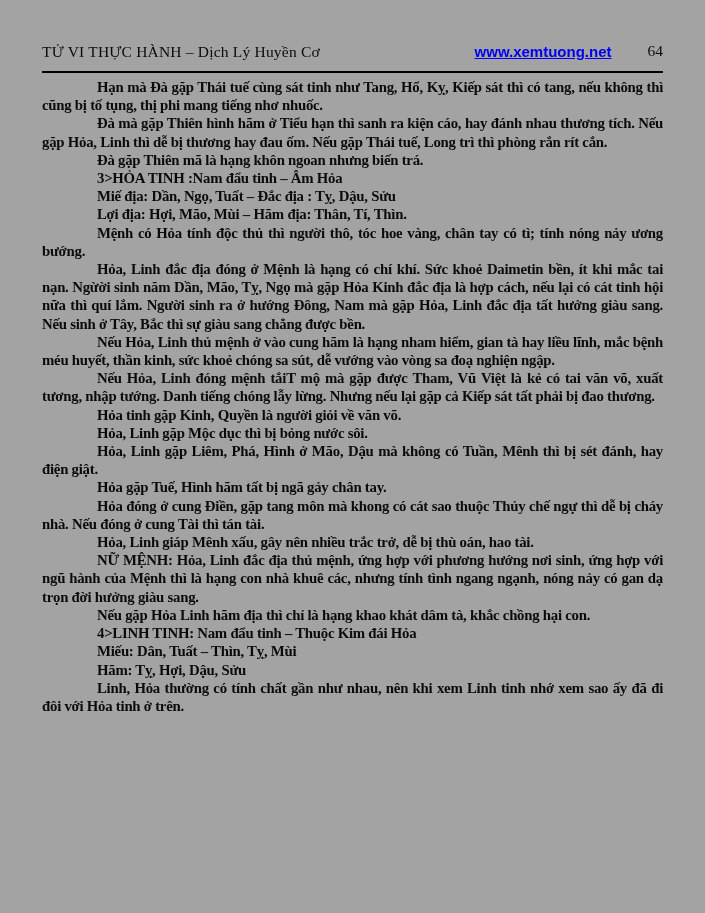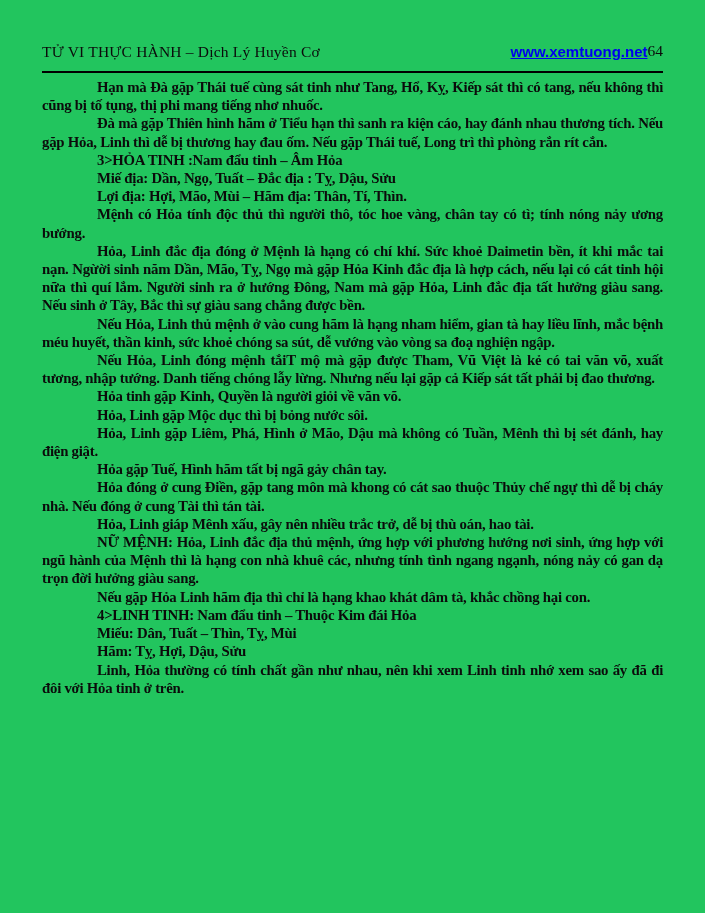--- a/index.html
+++ b/index.html
@@ -4,21 +4,21 @@
 <style>
   html, body {
     margin: 0;
     padding: 0;
     background: #ffffff;
   }
   .page {
     position: relative;
     width: 705px;
     height: 913px;
-    background: #22c55e;
+    background: #a3a3a3;
     overflow: hidden;
     font-family: "Liberation Serif", "DejaVu Serif", serif;
     color: #0b0b0b;
   }
   .header {
     position: absolute;
     top: 42px;
     left: 42px;
     width: 621px;
     display: flex;
@@ -26,31 +26,33 @@
     align-items: baseline;
   }
   .header-title {
     font-size: 15.5px;
     letter-spacing: 0.2px;
     white-space: nowrap;
   }
   .header-right {
     display: flex;
     align-items: flex-end;
+    gap: 12px;
     white-space: nowrap;
   }
   .site-link {
     font-family: "Liberation Sans", "DejaVu Sans", sans-serif;
     font-weight: bold;
     font-size: 15px;
     text-decoration: underline;
     cursor: pointer;
   }
   .page-number {
     font-size: 15.5px;
+    margin-left: 24px;
   }
   .header-rule {
     position: absolute;
     top: 71px;
     left: 42px;
     width: 621px;
     height: 0;
     border-top: 2px solid #000000;
   }
   .content {
@@ -81,20 +83,21 @@
       <a class="site-link" style="color: rgb(0, 0, 238);">www.xemtuong.net</a>
       <span class="page-number">64</span>
     </span>
   </div>
 
   <div class="header-rule"></div>
 
   <div class="content">
       <p class="para">Hạn mà Đà gặp Thái tuế cùng sát tinh như Tang, Hổ, Kỵ, Kiếp sát thì có tang, nếu không thì cũng bị tố tụng, thị phi mang tiếng nhơ nhuốc.</p>
       <p class="para">Đà mà gặp Thiên hình hãm ở Tiểu hạn thì sanh ra kiện cáo, hay đánh nhau thương tích. Nếu gặp Hỏa, Linh thì dễ bị thương hay đau ốm. Nếu gặp Thái tuế, Long trì thì phòng rắn rít cắn.</p>
+      <p class="para">Đà gặp Thiên mã là hạng khôn ngoan nhưng biến trá.</p>
       <p class="para">3&gt;HỎA TINH :Nam đẩu tinh – Âm Hỏa</p>
       <p class="para">Miế địa: Dần, Ngọ, Tuất – Đắc địa : Tỵ, Dậu, Sửu</p>
       <p class="para">Lợi địa: Hợi, Mão, Mùi – Hãm địa: Thân, Tí, Thìn.</p>
       <p class="para">Mệnh có Hỏa tính độc thủ thì người thô, tóc hoe vàng, chân tay có tì; tính nóng nảy ương bướng.</p>
       <p class="para">Hỏa, Linh đắc địa đóng ở Mệnh là hạng có chí khí. Sức khoẻ Daimetin bền, ít khi mắc tai nạn. Ngừời sinh năm Dần, Mão, Tỵ, Ngọ mà gặp Hỏa Kinh đắc địa là hợp cách, nếu lại có cát tinh hội nữa thì quí lắm. Người sinh ra ở hướng Đông, Nam mà gặp Hỏa, Linh đắc địa tất hưởng giàu sang. Nếu sinh ở Tây, Bắc thì sự giàu sang chẳng được bền.</p>
       <p class="para">Nếu Hỏa, Linh thủ mệnh ở vào cung hãm là hạng nham hiểm, gian tà hay liều lĩnh, mắc bệnh méu huyết, thần kinh, sức khoẻ chóng sa sút, dễ vướng vào vòng sa đoạ nghiện ngập.</p>
       <p class="para">Nếu Hỏa, Linh đóng mệnh tắiT mộ mà gặp được Tham, Vũ Việt là kẻ có tai văn võ, xuất tương, nhập tướng. Danh tiếng chóng lẫy lừng. Nhưng nếu lại gặp cả Kiếp sát tất phải bị đao thương.</p>
       <p class="para">Hỏa tinh gặp Kinh, Quyền là người giỏi về văn võ.</p>
       <p class="para">Hỏa, Linh gặp Mộc dục thì bị bỏng nước sôi.</p>
       <p class="para">Hỏa, Linh gặp Liêm, Phá, Hình ở Mão, Dậu mà không có Tuần, Mênh thì bị sét đánh, hay điện giật.</p>

